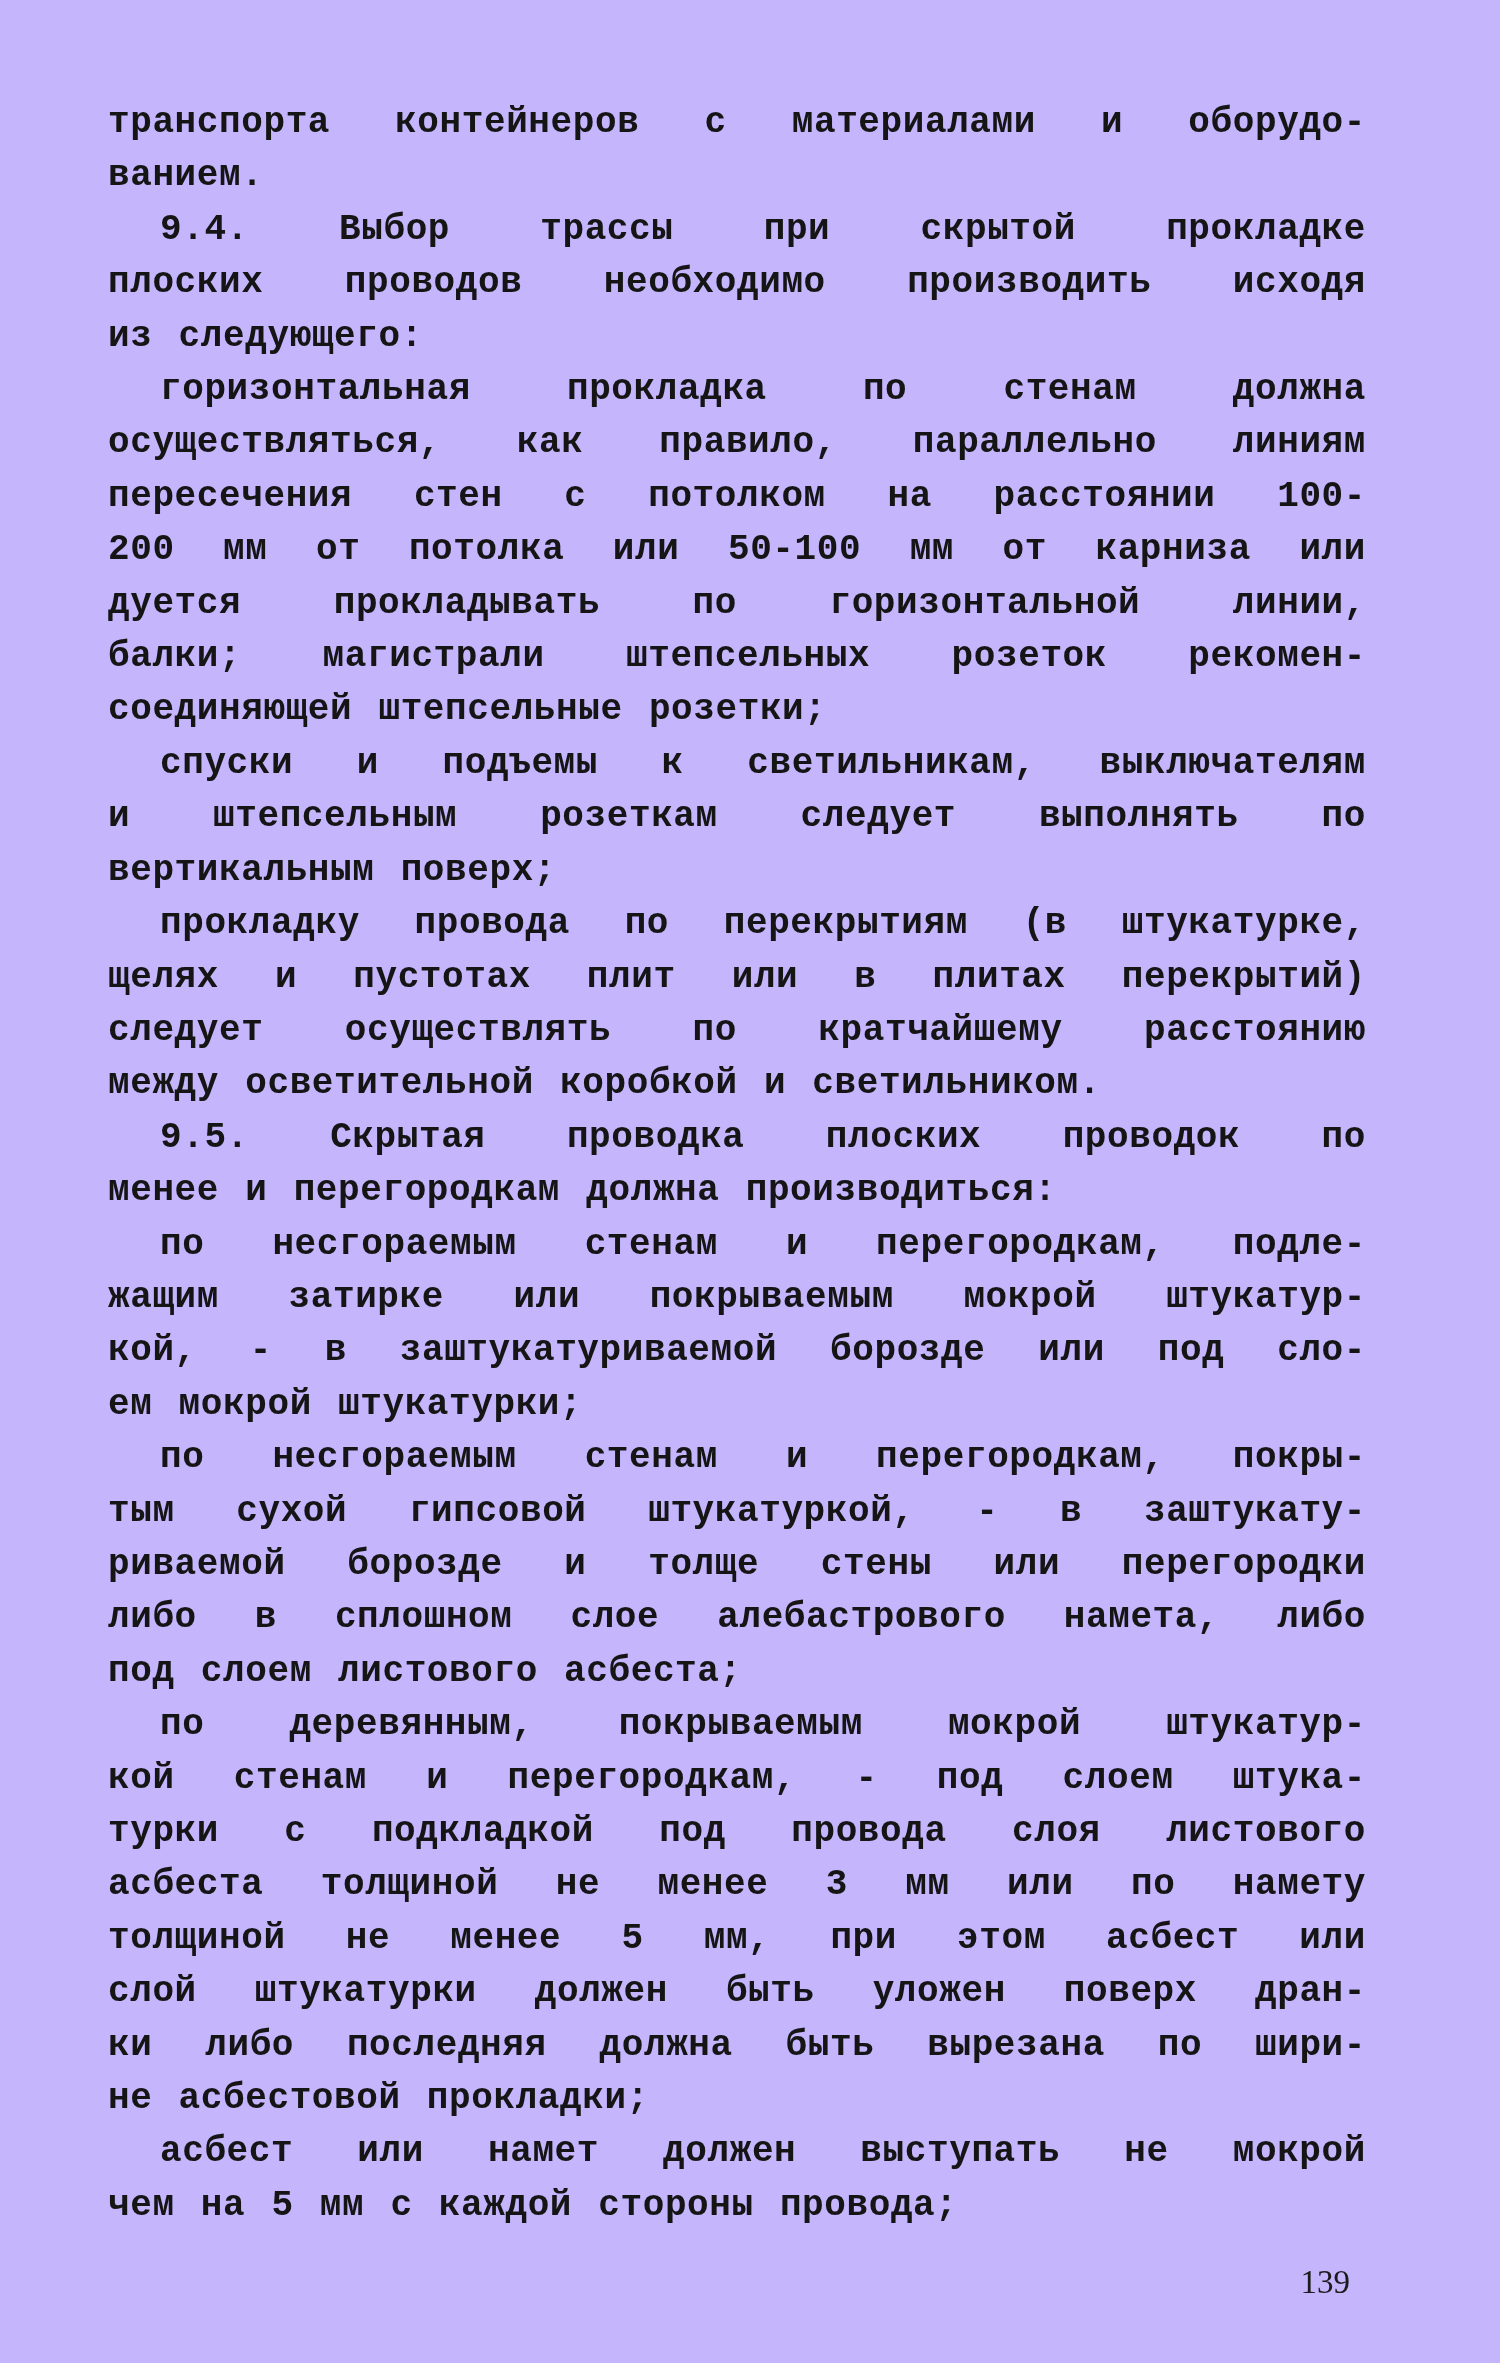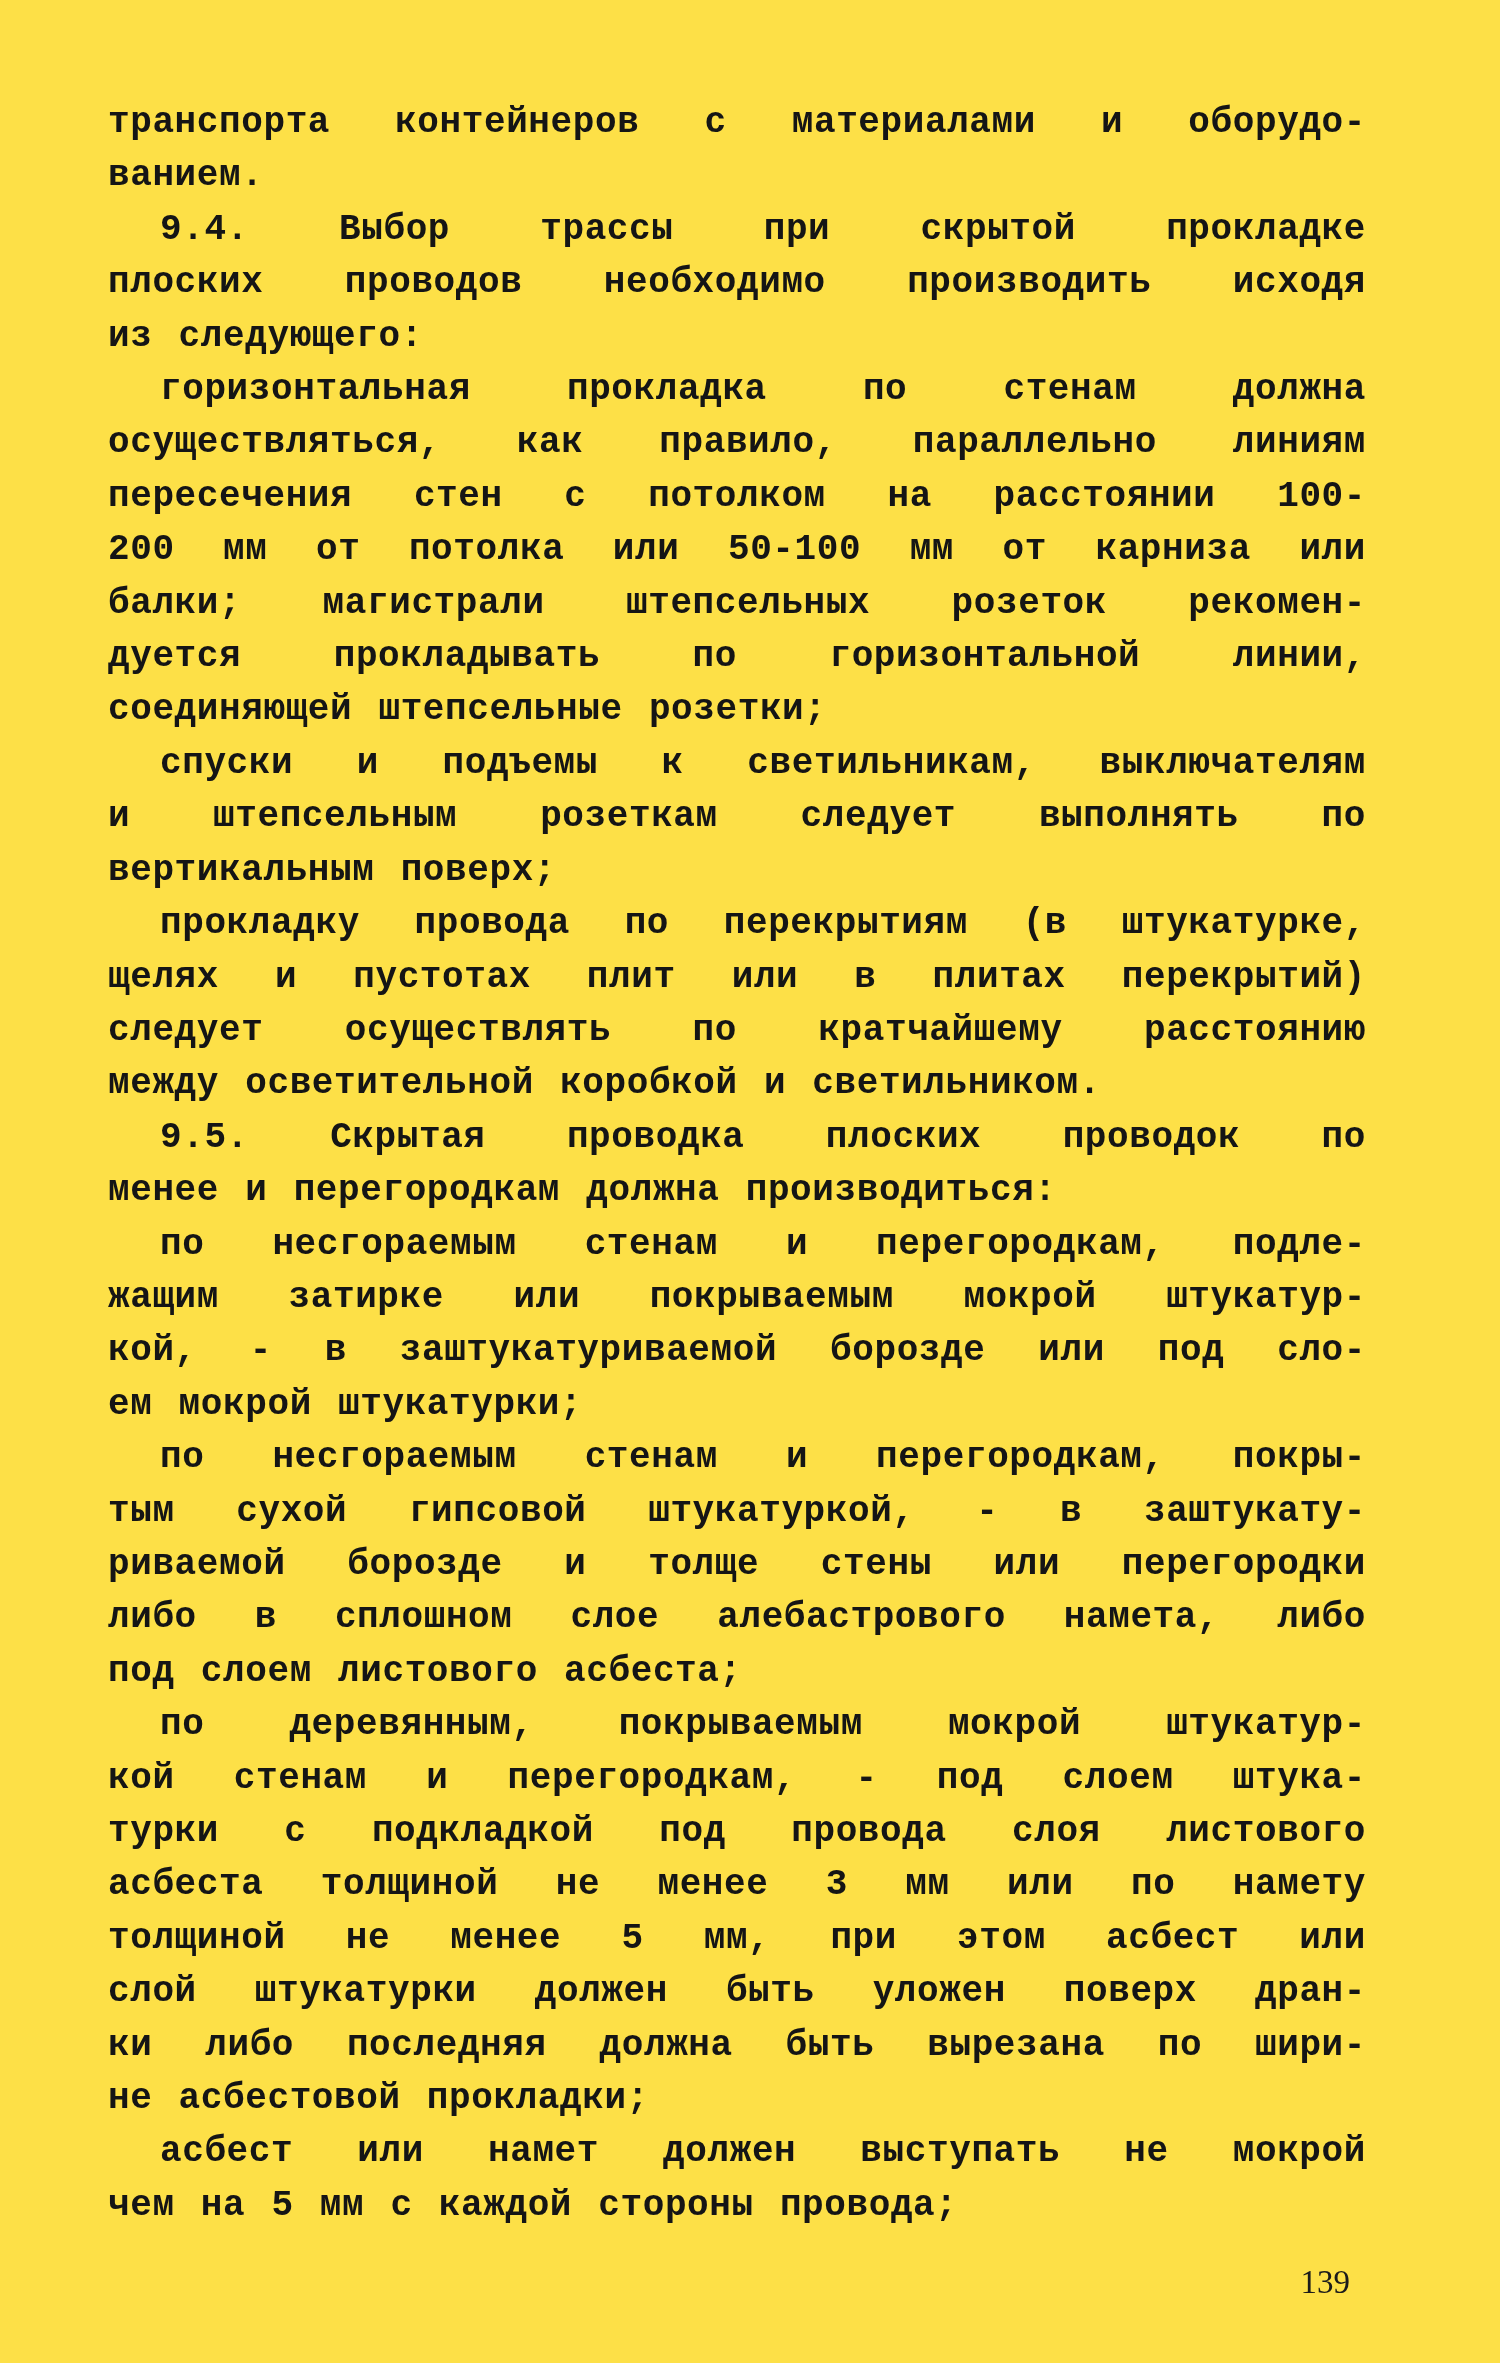--- a/index.html
+++ b/index.html
@@ -4,21 +4,21 @@
 <style>
   html, body {
     margin: 0;
     padding: 0;
     background: #ffffff;
   }
   .page {
     position: relative;
     width: 1500px;
     height: 2363px;
-    background: #fde047;
+    background: #c4b5fd;
     overflow: hidden;
     font-family: "Liberation Mono", "DejaVu Sans Mono", monospace;
   }
   .text-block {
     position: absolute;
     left: 108px;
     top: 96px;
     width: 1258px;
   }
   .line {
@@ -57,22 +57,22 @@
   <div class="text-block">
       <div class="line">транспорта контейнеров с материалами и оборудо-</div>
       <div class="line pend">ванием.</div>
       <div class="line indent">9.4. Выбор трассы при скрытой прокладке</div>
       <div class="line">плоских проводов необходимо производить исходя</div>
       <div class="line pend">из следующего:</div>
       <div class="line indent">горизонтальная прокладка по стенам должна</div>
       <div class="line">осуществляться, как правило, параллельно линиям</div>
       <div class="line">пересечения стен с потолком на расстоянии 100-</div>
       <div class="line">200 мм от потолка или 50-100 мм от карниза или</div>
+      <div class="line">дуется прокладывать по горизонтальной линии,</div>
       <div class="line">балки; магистрали штепсельных розеток рекомен-</div>
-      <div class="line">дуется прокладывать по горизонтальной линии,</div>
       <div class="line pend">соединяющей штепсельные розетки;</div>
       <div class="line indent">спуски и подъемы к светильникам, выключателям</div>
       <div class="line">и штепсельным розеткам следует выполнять по</div>
       <div class="line pend">вертикальным поверх;</div>
       <div class="line indent">прокладку провода по перекрытиям (в штукатурке,</div>
       <div class="line">щелях и пустотах плит или в плитах перекрытий)</div>
       <div class="line">следует осуществлять по кратчайшему расстоянию</div>
       <div class="line pend">между осветительной коробкой и светильником.</div>
       <div class="line indent">9.5. Скрытая проводка плоских проводок по</div>
       <div class="line pend">менее и перегородкам должна производиться:</div>

